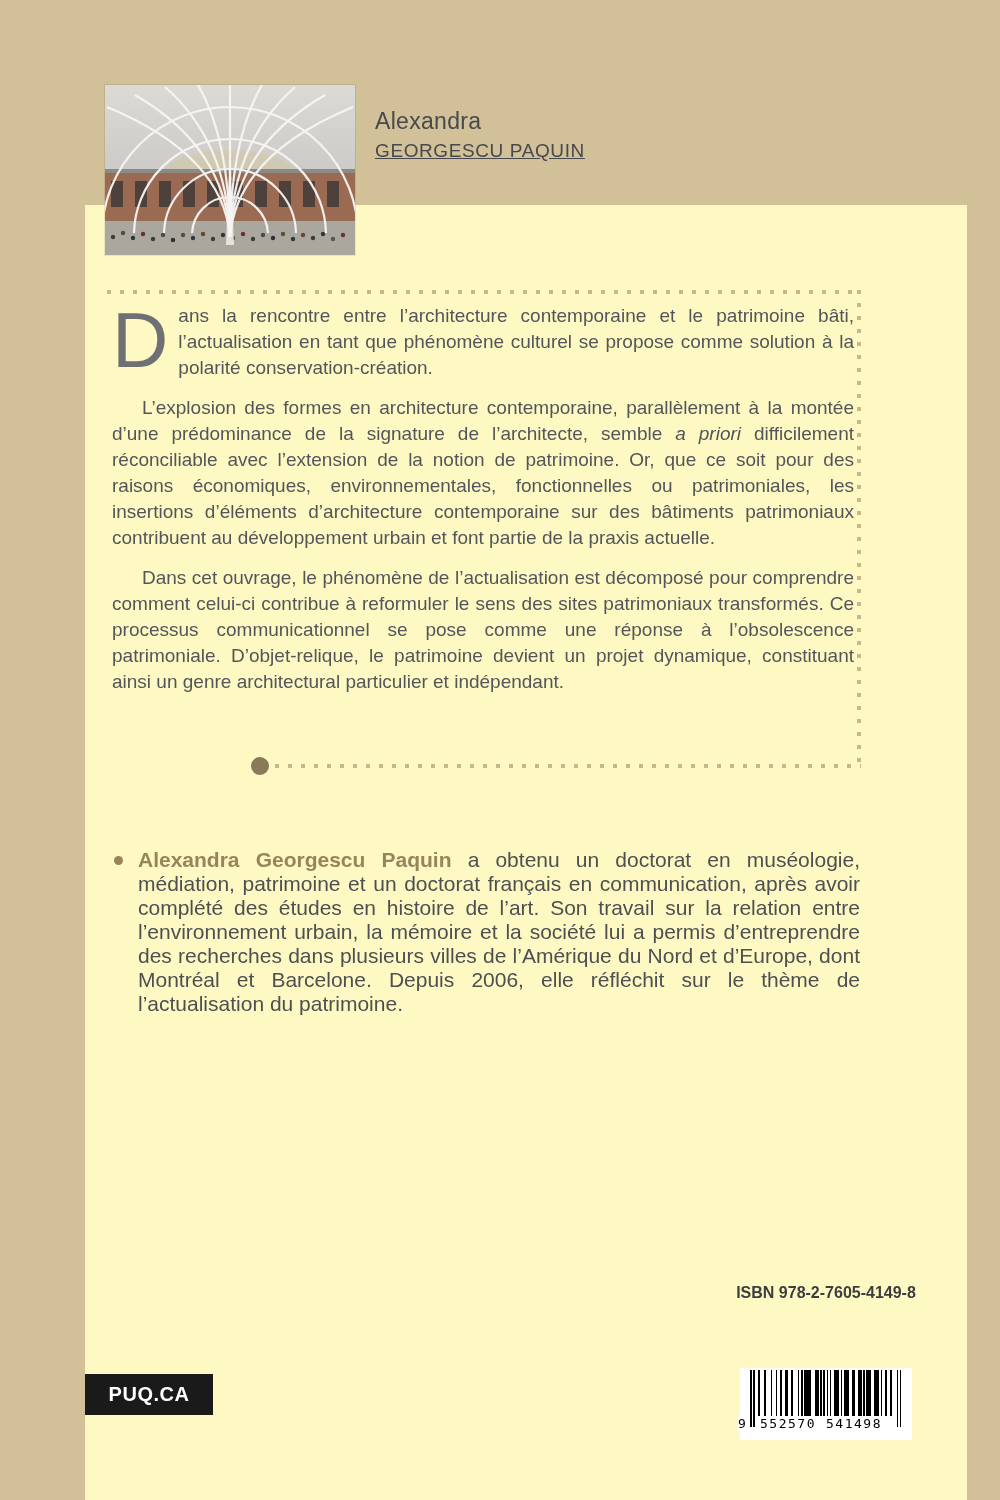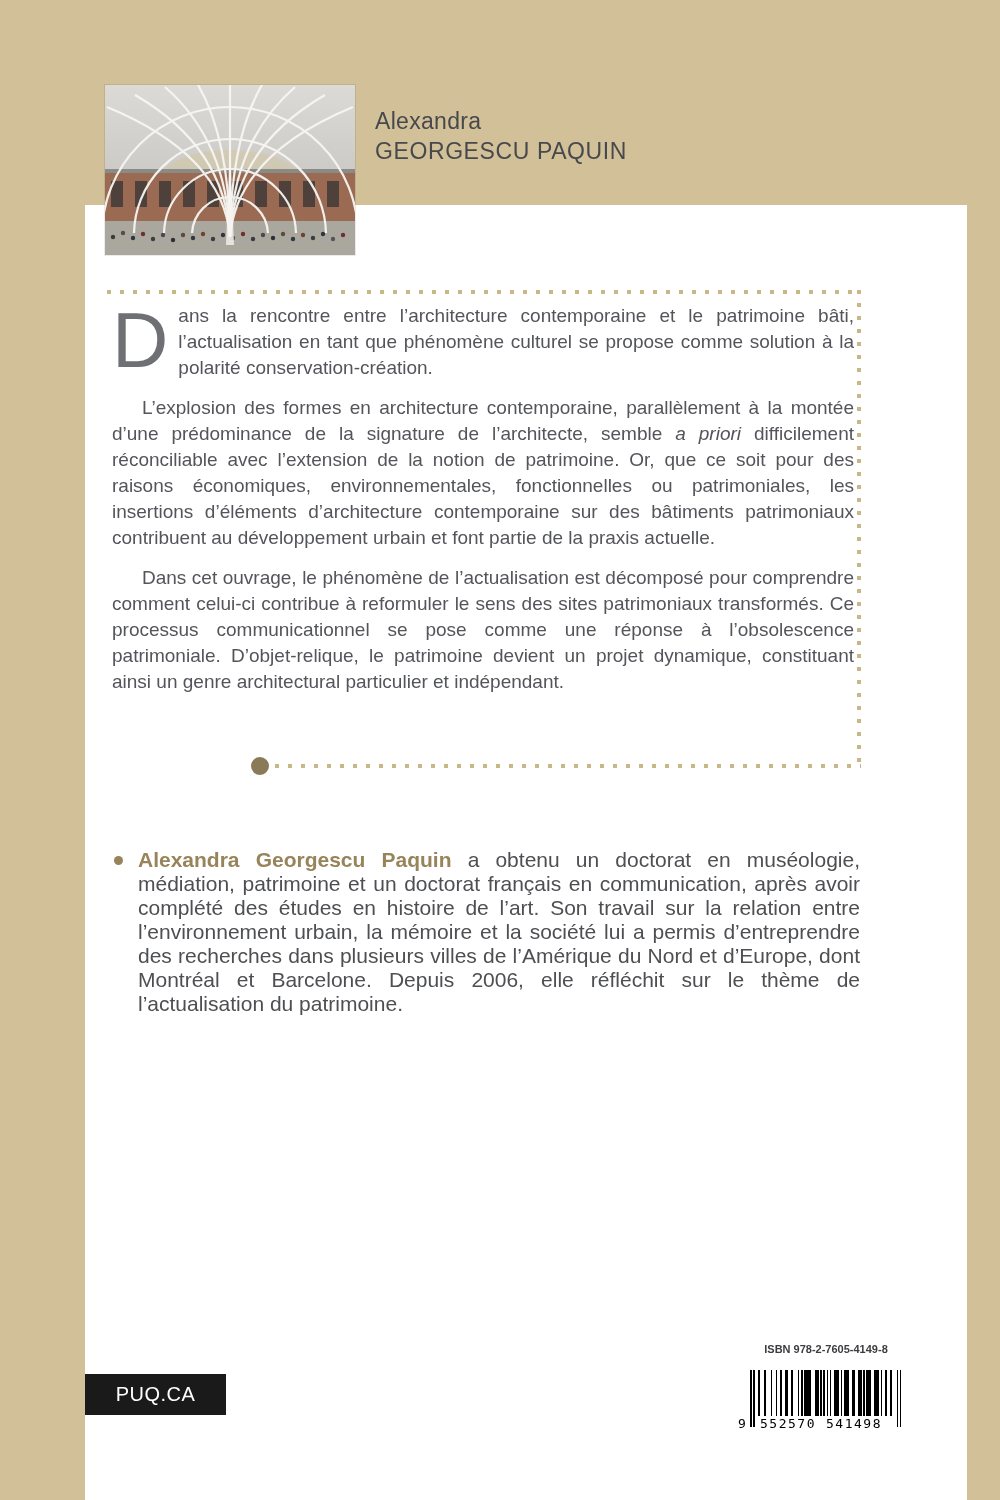--- a/index.html
+++ b/index.html
@@ -1,68 +1,68 @@
 <!DOCTYPE html>
 <html style="--tan: #d1c098; --dot: #c9b689; --ink: #54555a; --accent: #98845a; --circle: #8a7a58; --publisher_bg: #1a1a1a; --title_ink: #48494c;"><head>
 <meta charset="utf-8">
 <style>
   :root{
     --tan:#d1c098; --dot:#c9b689; --ink:#54555a; --accent:#98845a;
     --circle:#8a7a58; --publisher_bg:#1a1a1a; --title_ink:#48494c;
   }
   html,body{margin:0;padding:0;background:#777;}
   .page{
-    position:relative;width:1000px;height:1500px;background:#ffffff;
+    position:relative;width:1000px;height:1500px;background:#fef9c3;
     font-family:"Liberation Sans", sans-serif;overflow:hidden;margin:0 auto;
   }
   .tan{position:absolute;background:var(--tan);}
   .tan-top{left:0;top:0;width:1000px;height:205px;}
   .tan-left{left:0;top:0;width:85px;height:1500px;}
   .tan-right{left:967px;top:0;width:33px;height:1500px;}
 
   .photo{position:absolute;left:105px;top:85px;width:250px;height:170px;box-shadow:0 0 0 1px rgba(0,0,0,.08);}
   .photo svg{display:block;width:100%;height:100%;}
 
   .author-block{position:absolute;left:375px;top:106px;color:var(--title_ink);}
   .author-line1{font-size:23px;line-height:30px;letter-spacing:.3px;}
-  .author-line2{font-size:23px;line-height:30px;letter-spacing:.6px;}
+  .author-line2{font-size:19px;line-height:30px;letter-spacing:.6px;text-decoration:underline;}
 
   .dot-h{position:absolute;height:4px;background-image:repeating-linear-gradient(to right,var(--dot) 0,var(--dot) 4px,transparent 4px,transparent 13px);}
   .dot-v{position:absolute;width:4px;background-image:repeating-linear-gradient(to bottom,var(--dot) 0,var(--dot) 4px,transparent 4px,transparent 13px);}
   .dot-line-top{left:107px;top:290px;width:753px;}
   .dot-line-right{left:857px;top:290px;height:478px;}
   .dot-line-bottom{left:262px;top:764px;width:599px;}
   .end-circle{position:absolute;left:251px;top:757px;width:18px;height:18px;border-radius:50%;background:var(--circle);}
 
   .summary{position:absolute;left:112px;top:303px;width:742px;color:var(--ink);
     font-size:19px;line-height:26px;text-align:justify;}
   .summary p{margin:0 0 14px 0;}
   .summary p.indent{text-indent:30px;}
   .dropcap{float:left;font-size:78px;line-height:62px;margin:6px 10px 0 0;color:#6e7073;}
 
   .bio{position:absolute;left:138px;top:848px;width:722px;color:#4e4f52;
     font-size:21px;line-height:24px;text-align:justify;}
   .bio-name{color:var(--accent);font-weight:bold;}
   .bio-bullet{position:absolute;left:114px;top:856px;width:9px;height:9px;border-radius:50%;background:var(--accent);}
 
-  .isbn{position:absolute;left:728px;top:1343px;width:196px;text-align:center;
-    font-size:11px;font-weight:700;color:#3c3d40;white-space:nowrap;}
+  .isbn{position:absolute;left:728px;top:1284px;width:196px;text-align:center;
+    font-size:16px;font-weight:700;color:#3c3d40;white-space:nowrap;}
 
   .barcode{position:absolute;left:740px;top:1368px;width:172px;height:72px;background:#fff;}
   .bc-bars{position:absolute;left:10px;top:2px;display:flex;}
   .bc-bars .module{width:1.6px;height:46px;}
   .bc-bars .module.black{background:#000;}
   .bc-bars .module.guard{height:57px;}
   .bc-num{position:absolute;top:48px;font-family:"DejaVu Sans Mono", monospace;font-size:13px;color:#000;background:#fff;}
   .bc-num-lead{left:-2px;}
   .bc-num-g1{left:16px;width:64px;text-align:center;letter-spacing:1.5px;}
   .bc-num-g2{left:82px;width:64px;text-align:center;letter-spacing:1.5px;}
 
-  .publisher{position:absolute;left:85px;top:1374px;width:141px;height:41px;background:var(--publisher_bg);
-    display:flex;align-items:center;justify-content:center;color:#fff;font-weight:normal;font-size:20px;letter-spacing:.5px;}
+  .publisher{position:absolute;left:85px;top:1374px;width:128px;height:41px;background:var(--publisher_bg);
+    display:flex;align-items:center;justify-content:center;color:#fff;font-weight:bold;font-size:20px;letter-spacing:.5px;}
 </style>
 </head>
 <body>
 
 <div class="page">
 
   <div class="tan tan-top"></div>
   <div class="tan tan-left"></div>
   <div class="tan tan-right"></div>
 

